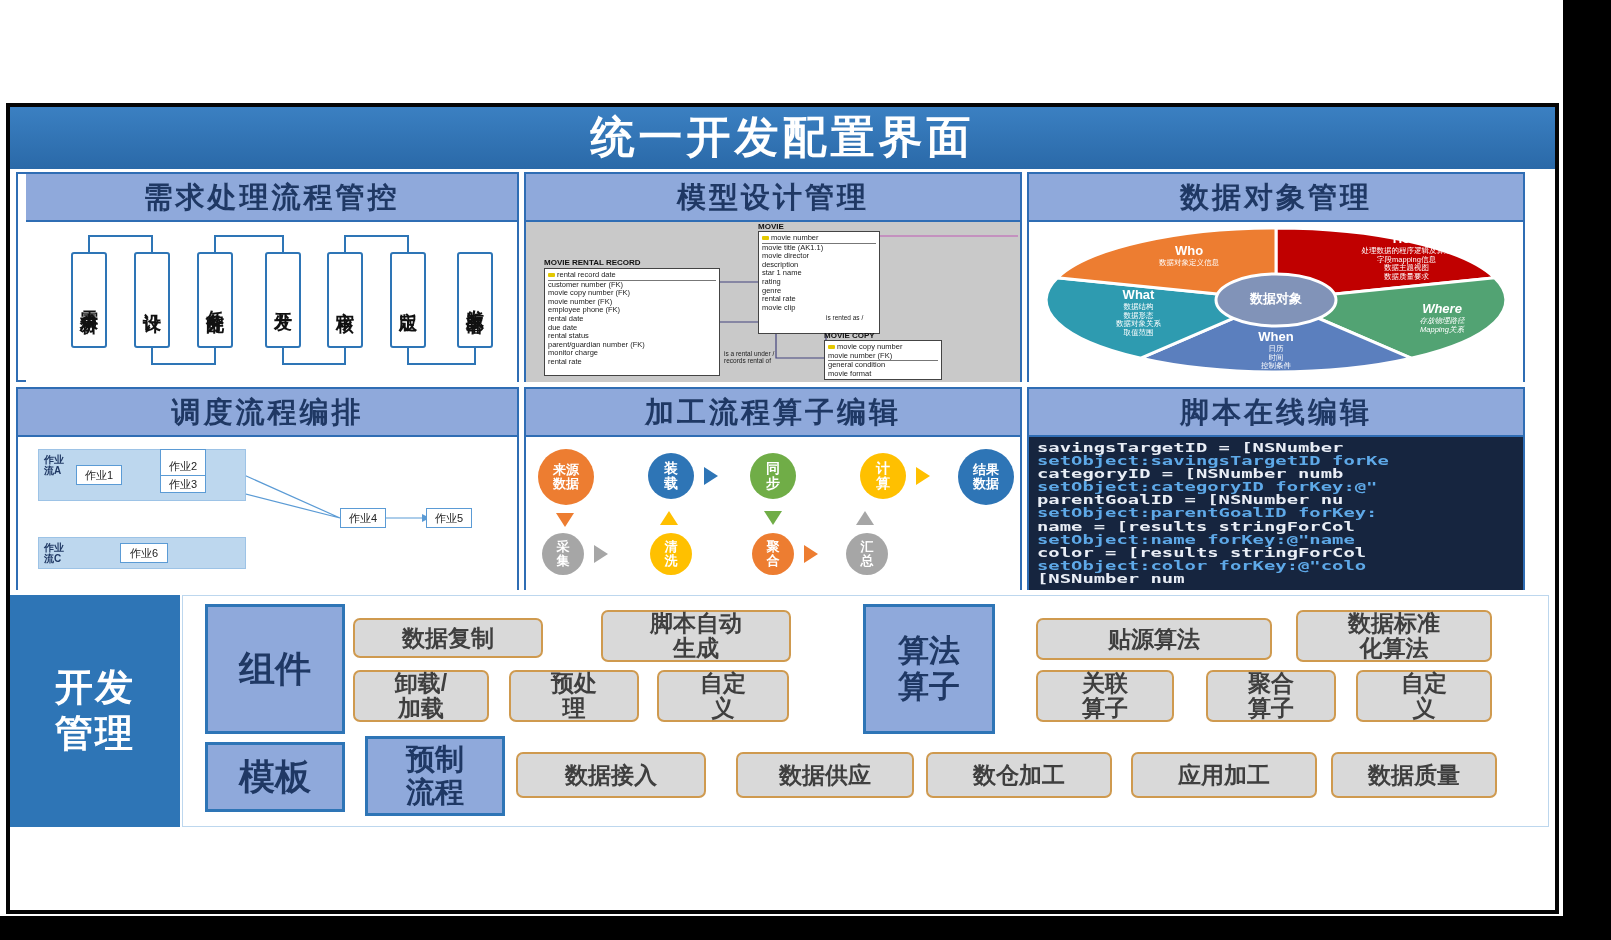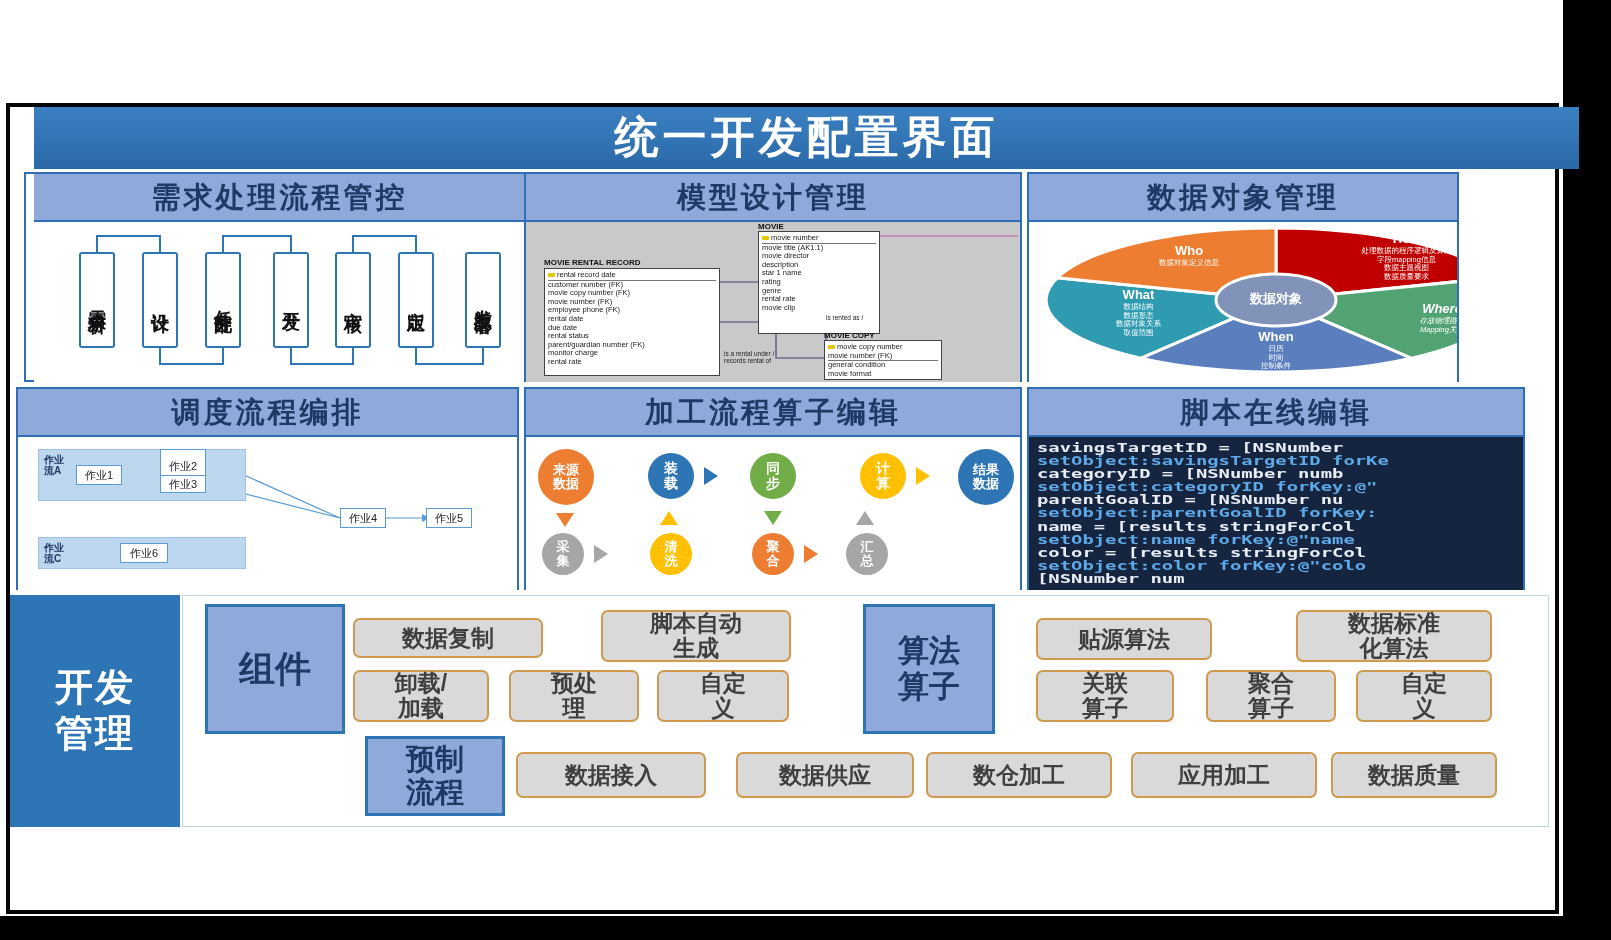--- a/index.html
+++ b/index.html
@@ -6,21 +6,21 @@
   body{font-family:"Liberation Sans",sans-serif;}
   .stage{position:relative;width:1611px;height:940px;background:#fff;overflow:hidden;}
   .abs{position:absolute;}
   .pre{white-space:pre-line;}
 
   .bar-right{position:absolute;left:1563px;top:0;width:48px;height:940px;background:#000;}
   .bar-bottom{position:absolute;left:0;top:916px;width:1611px;height:24px;background:#000;}
 
   .diagram{position:absolute;left:6px;top:103px;width:1553px;height:811px;border:4px solid #050505;background:#fff;box-sizing:border-box;}
   .hdr{position:absolute;left:0;top:0;width:100%;height:62px;background:linear-gradient(180deg,#3b80c2,#2a69a8);
-       color:#fff;font-size:44px;font-weight:bold;text-align:center;line-height:60px;letter-spacing:4px;margin-left:24px;}
+       color:#fff;font-size:44px;font-weight:bold;text-align:center;line-height:60px;letter-spacing:4px;}
   .content{position:absolute;left:0;top:62px;width:1545px;height:741px;}
 
   .panel{position:absolute;border:2px solid #2f6db4;background:#fff;box-sizing:border-box;}
   .phead{height:46px;background:#8fa9db;border-bottom:2px solid #2f6db4;color:#1f3864;
          font-size:29px;font-weight:bold;text-align:center;line-height:46px;letter-spacing:3px;}
   .pbody{position:relative;overflow:hidden;background:#fff;}
 
   
   .vbox{position:absolute;top:30px;width:36px;height:96px;background:#fff;border:2px solid #2e75b6;border-radius:3px;
         display:flex;align-items:center;justify-content:center;box-sizing:border-box;}
@@ -76,21 +76,21 @@
 <body>
 
 <div class="stage">
   <div class="bar-right"></div>
   <div class="bar-bottom"></div>
 
   <div class="diagram">
     <div class="hdr">统一开发配置界面</div>
     <div class="content">
 
-      <section class="panel" style="left:14px;top:3px;width:503px;height:210px;padding-left:8px;">
+      <section class="panel" style="left:6px;top:3px;width:503px;height:210px;padding-left:8px;">
         <div class="phead">需求处理流程管控</div>
         <div class="pbody" style="height:160px;">
           <svg class="abs" style="left:0;top:0;" width="499" height="158">
             <path d="M63,30 V14 H126 V30 M189,30 V14 H257 V30 M319,30 V14 H382 V30" fill="none" stroke="#2e75b6" stroke-width="2"></path>
             <path d="M126,126 V142 H189 V126 M257,126 V142 H319 V126 M382,126 V142 H449 V126" fill="none" stroke="#2e75b6" stroke-width="2"></path>
           </svg>
           <div class="vbox" style="left:45px;">
               <span>需求分析</span>
             </div>
           <div class="vbox" style="left:108px;">
@@ -159,21 +159,21 @@
             <div>general condition</div>
             <div>movie format</div>
           </div>
 
           <div class="rel pre" style="left:300px;top:92px;">is rented as /</div>
           <div class="rel pre" style="left:198px;top:128px;">is a rental under /
 records rental of</div>
         </div>
       </section>
 
-      <section class="panel" style="left:1017px;top:3px;width:432px;height:210px;">
+      <section class="panel" style="left:1017px;top:3px;width:498px;height:210px;">
         <div class="phead">数据对象管理</div>
         <div class="pbody" style="height:160px;">
           <svg class="abs" style="left:0;top:0;" width="494" height="158">
             <g transform="translate(247,78)">
               <path d="M0,0 L0,-72 A230,72 0 0,1 218.7,-22.2 Z" fill="#C00000" stroke="#fff" stroke-width="3"></path>
               <path d="M0,0 L218.7,-22.2 A230,72 0 0,1 135.2,58.2 Z" fill="#52A373" stroke="#fff" stroke-width="3"></path>
               <path d="M0,0 L135.2,58.2 A230,72 0 0,1 -135.2,58.2 Z" fill="#5B7FBE" stroke="#fff" stroke-width="3"></path>
               <path d="M0,0 L-135.2,58.2 A230,72 0 0,1 -218.7,-22.2 Z" fill="#2E9BB0" stroke="#fff" stroke-width="3"></path>
               <path d="M0,0 L-218.7,-22.2 A230,72 0 0,1 0,-72 Z" fill="#ED7D31" stroke="#fff" stroke-width="3"></path>
               <ellipse cx="0" cy="0" rx="60" ry="26" fill="#8193B8" stroke="#fff" stroke-width="3"></ellipse>
@@ -300,30 +300,31 @@
 加载</div>
         <div class="chip pre" style="left:418px;top:14px;width:190px;height:52px;">脚本自动
 生成</div>
         <div class="chip pre" style="left:326px;top:74px;width:130px;height:52px;">预处
 理</div>
         <div class="chip pre" style="left:474px;top:74px;width:132px;height:52px;">自定
 义</div>
 
         <div class="bluebox pre" style="left:680px;top:8px;width:132px;height:130px;font-size:31px;">算法
 算子</div>
-        <div class="chip pre" style="left:853px;top:22px;width:176px;height:42px;">贴源算法</div>
+        <div class="chip pre" style="left:853px;top:22px;width:236px;height:42px;">贴源算法</div>
         <div class="chip pre" style="left:1113px;top:14px;width:196px;height:52px;">数据标准
 化算法</div>
         <div class="chip pre" style="left:853px;top:74px;width:138px;height:52px;">关联
 算子</div>
         <div class="chip pre" style="left:1023px;top:74px;width:130px;height:52px;">聚合
 算子</div>
         <div class="chip pre" style="left:1173px;top:74px;width:136px;height:52px;">自定
 义</div>
 
+        <div class="bluebox" style="left:22px;top:146px;width:140px;height:70px;font-size:36px;">模板</div>
         <div class="bluebox pre" style="left:182px;top:140px;width:140px;height:80px;font-size:29px;">预制
 流程</div>
         <div class="chip" style="left:333px;top:156px;width:190px;height:46px;">数据接入</div>
         <div class="chip" style="left:553px;top:156px;width:178px;height:46px;">数据供应</div>
         <div class="chip" style="left:743px;top:156px;width:186px;height:46px;">数仓加工</div>
         <div class="chip" style="left:948px;top:156px;width:186px;height:46px;">应用加工</div>
         <div class="chip" style="left:1148px;top:156px;width:166px;height:46px;">数据质量</div>
       </div>
 
     </div>

